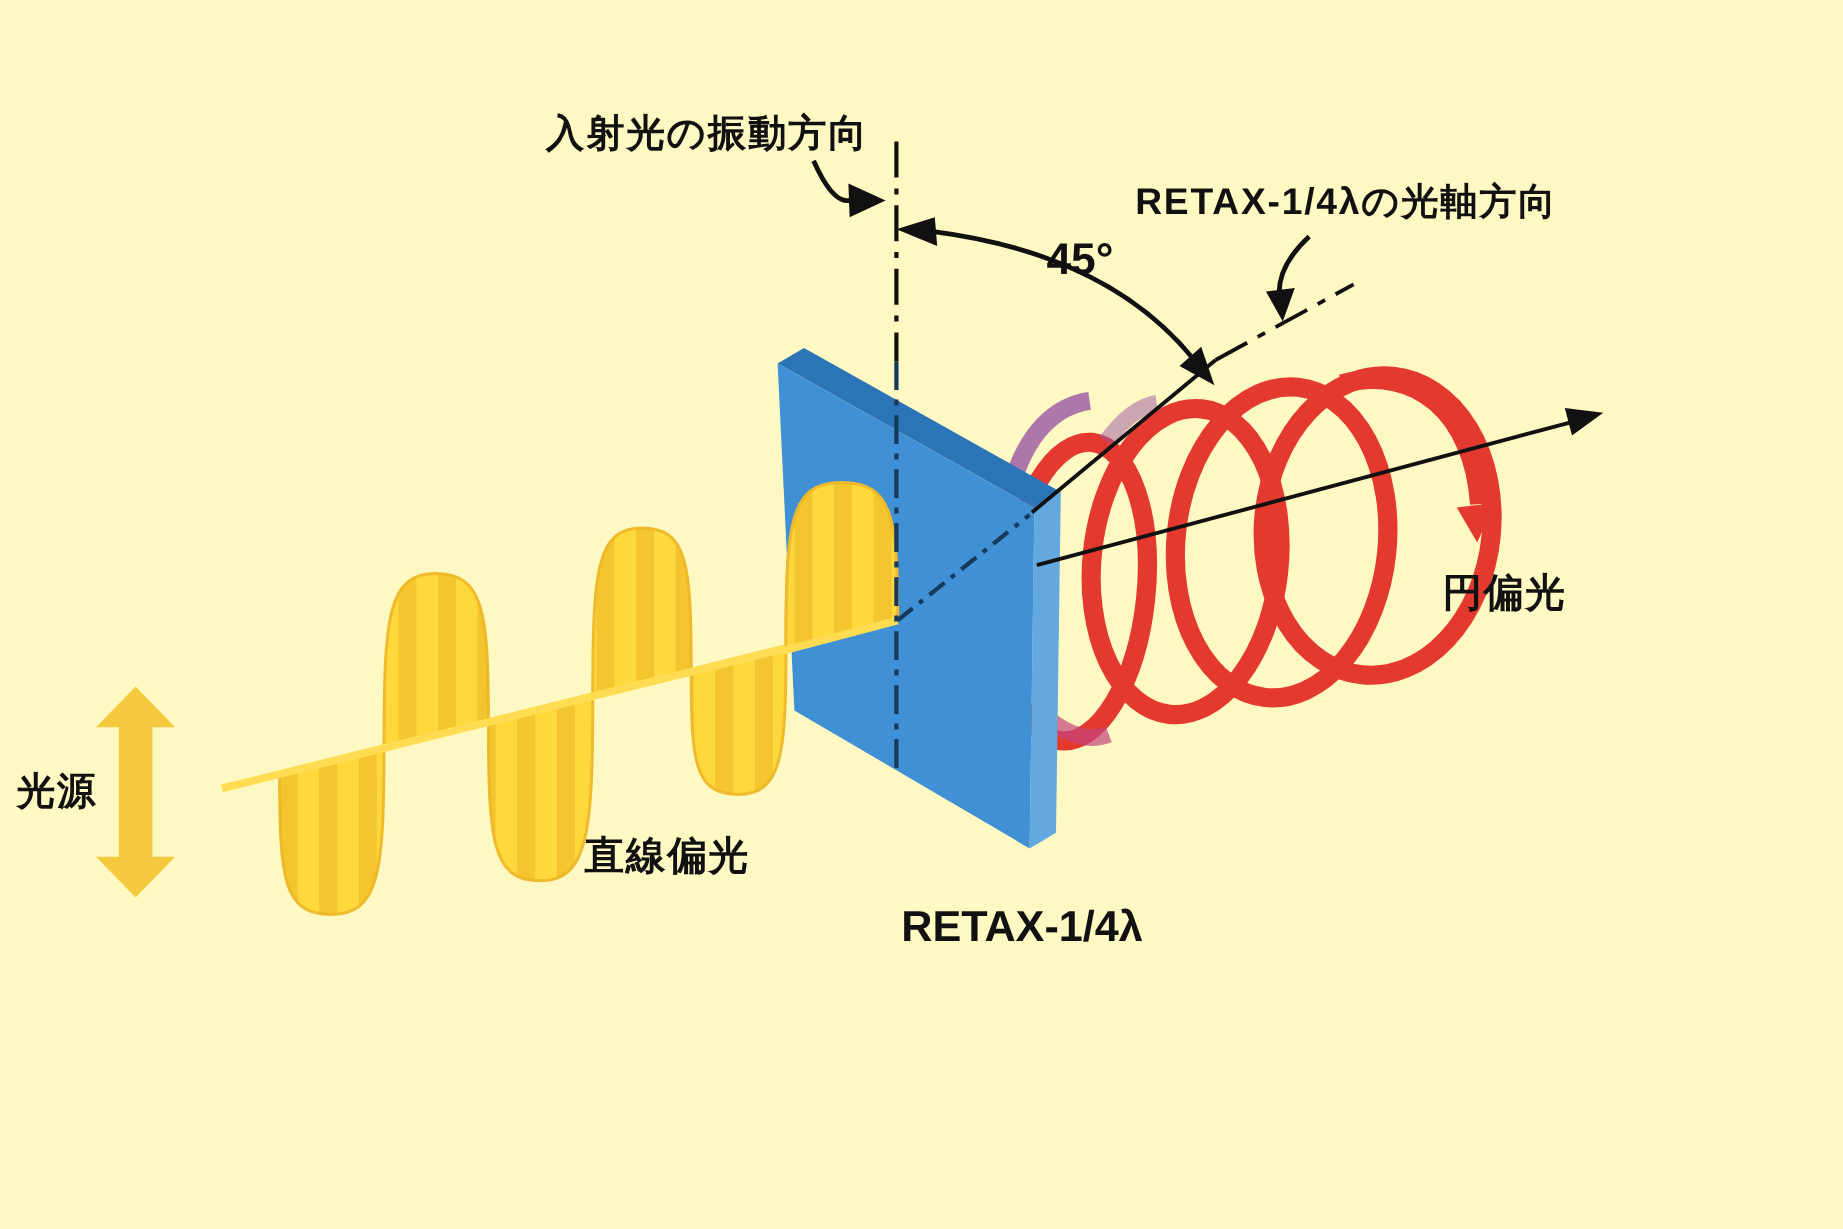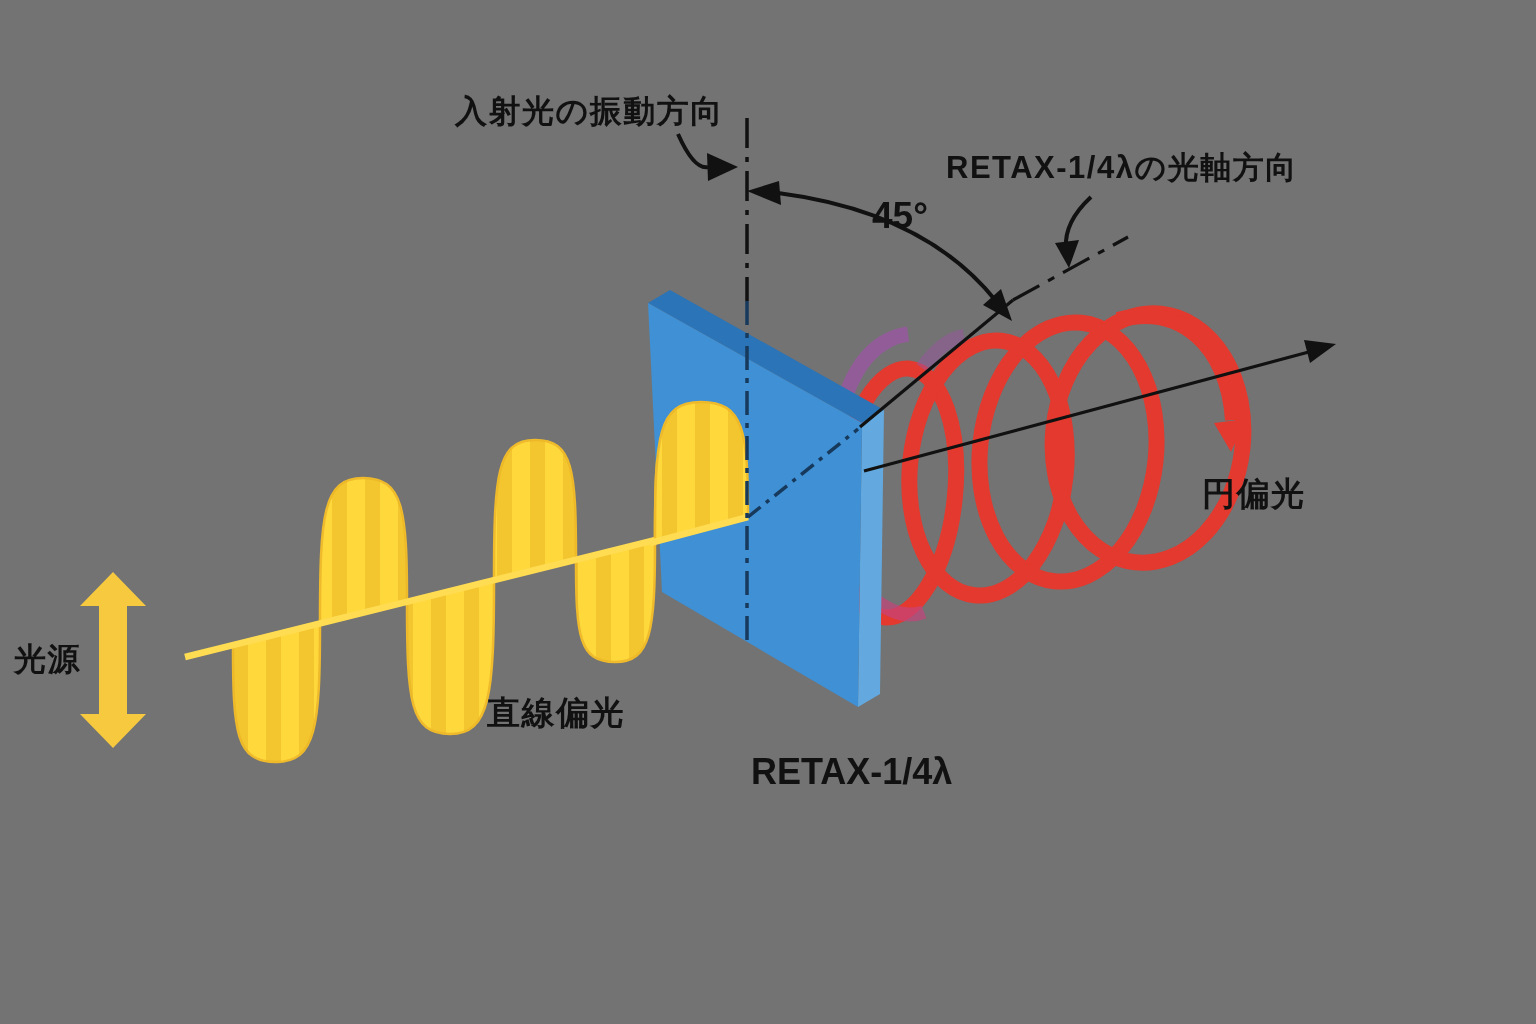--- a/index.html
+++ b/index.html
@@ -1,16 +1,16 @@
 <!DOCTYPE html>
 <html><head>
 <meta charset="utf-8">
 <style>
   html,body{margin:0;padding:0;background:#ffffff;}
-  .stage{position:relative;width:1536px;height:1024px;background:#737373;overflow:hidden;
+  .stage{position:relative;width:1536px;height:1024px;background:#fef9c3;overflow:hidden;
          font-family:"Liberation Sans","DejaVu Sans",sans-serif;}
   svg{display:block;}
   text{font-family:"Liberation Sans","DejaVu Sans",sans-serif;font-weight:bold;fill:#111111;}
   .lbl-cjk{letter-spacing:1.5px;}
 </style>
 </head>
 <body>
 
 <div class="stage">
 <svg width="1536" height="1024" viewBox="0 0 1536 1024">

